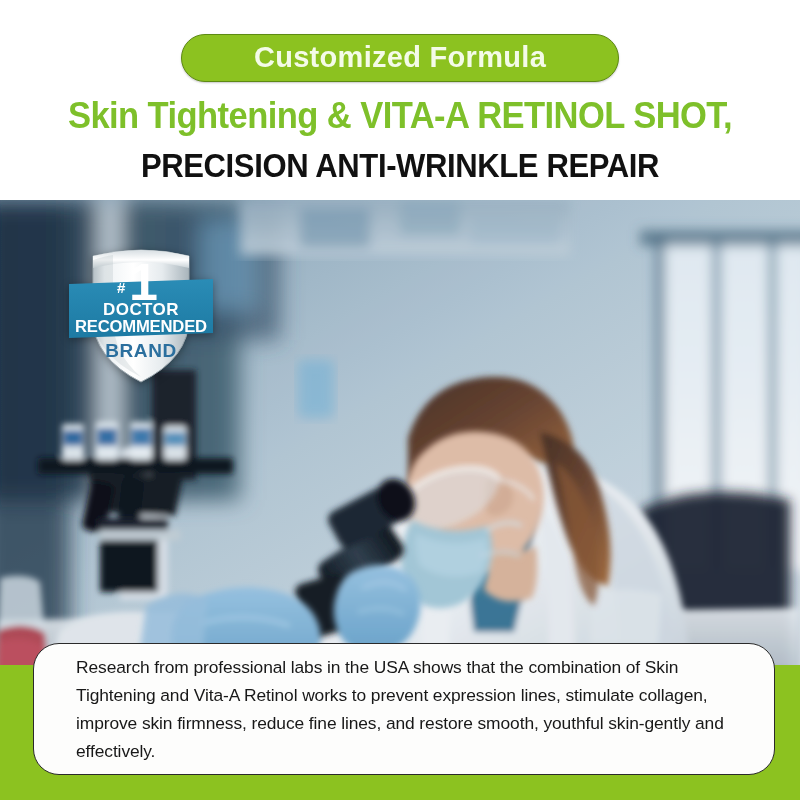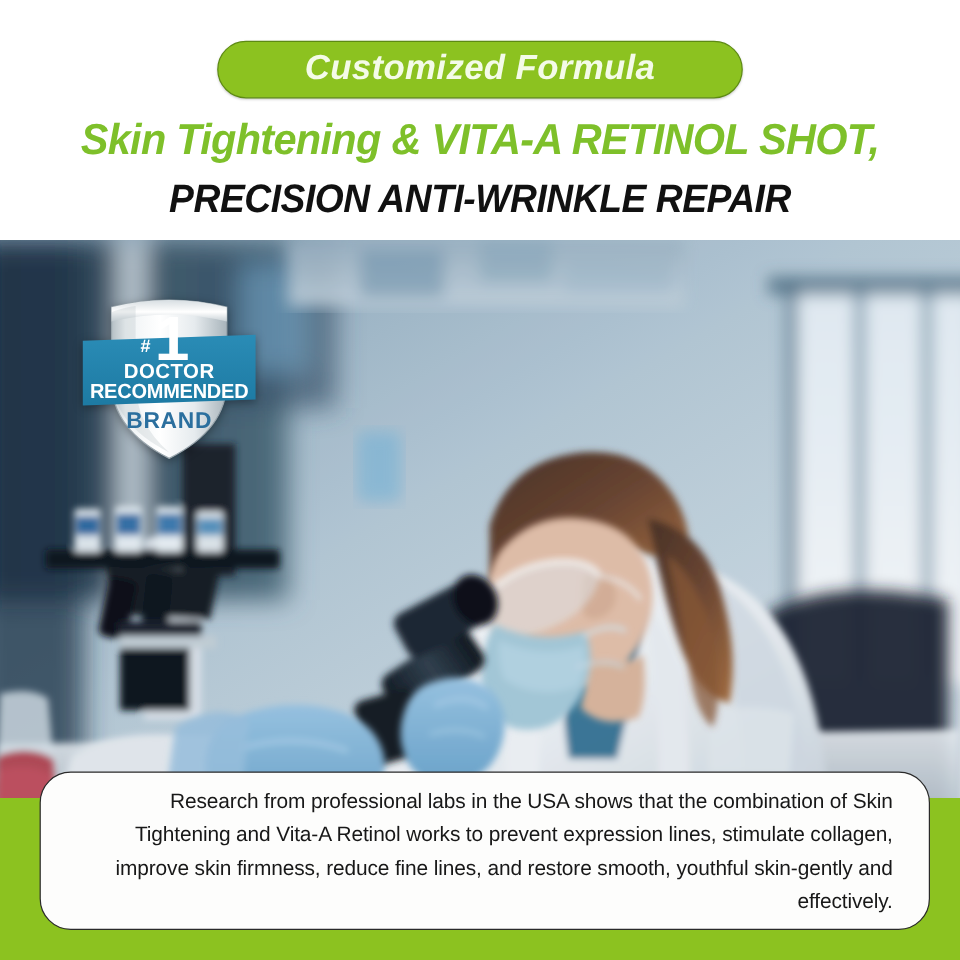--- a/index.html
+++ b/index.html
@@ -19,21 +19,20 @@
   }
 
   
   .header {
     position: absolute;
     left: 0; top: 0;
     width: 800px;
     height: 200px;
     background: #ffffff;
     z-index: 5;
-    font-style: italic;
   }
   .pill-wrap {
     position: absolute;
     top: 34px;
     left: 0;
     width: 800px;
     text-align: center;
   }
   .pill {
     display: inline-block;
@@ -111,23 +110,23 @@
     background: #fdfdfc;
     border: 1px solid #2a2a2a;
     border-radius: 26px;
     z-index: 8;
     box-sizing: border-box;
     display: flex;
     align-items: center;
     justify-content: center;
   }
   .text-card p {
-    margin: 4px;
+    margin: 16px;
     padding: 0 26px;
-    text-align: right;
+    text-align: left;
     color: #181818;
     font-size: 17.4px;
     line-height: 1.62;
     letter-spacing: -0.1px;
   }
 
   
   .badge {
     position: absolute;
     left: 55px;

